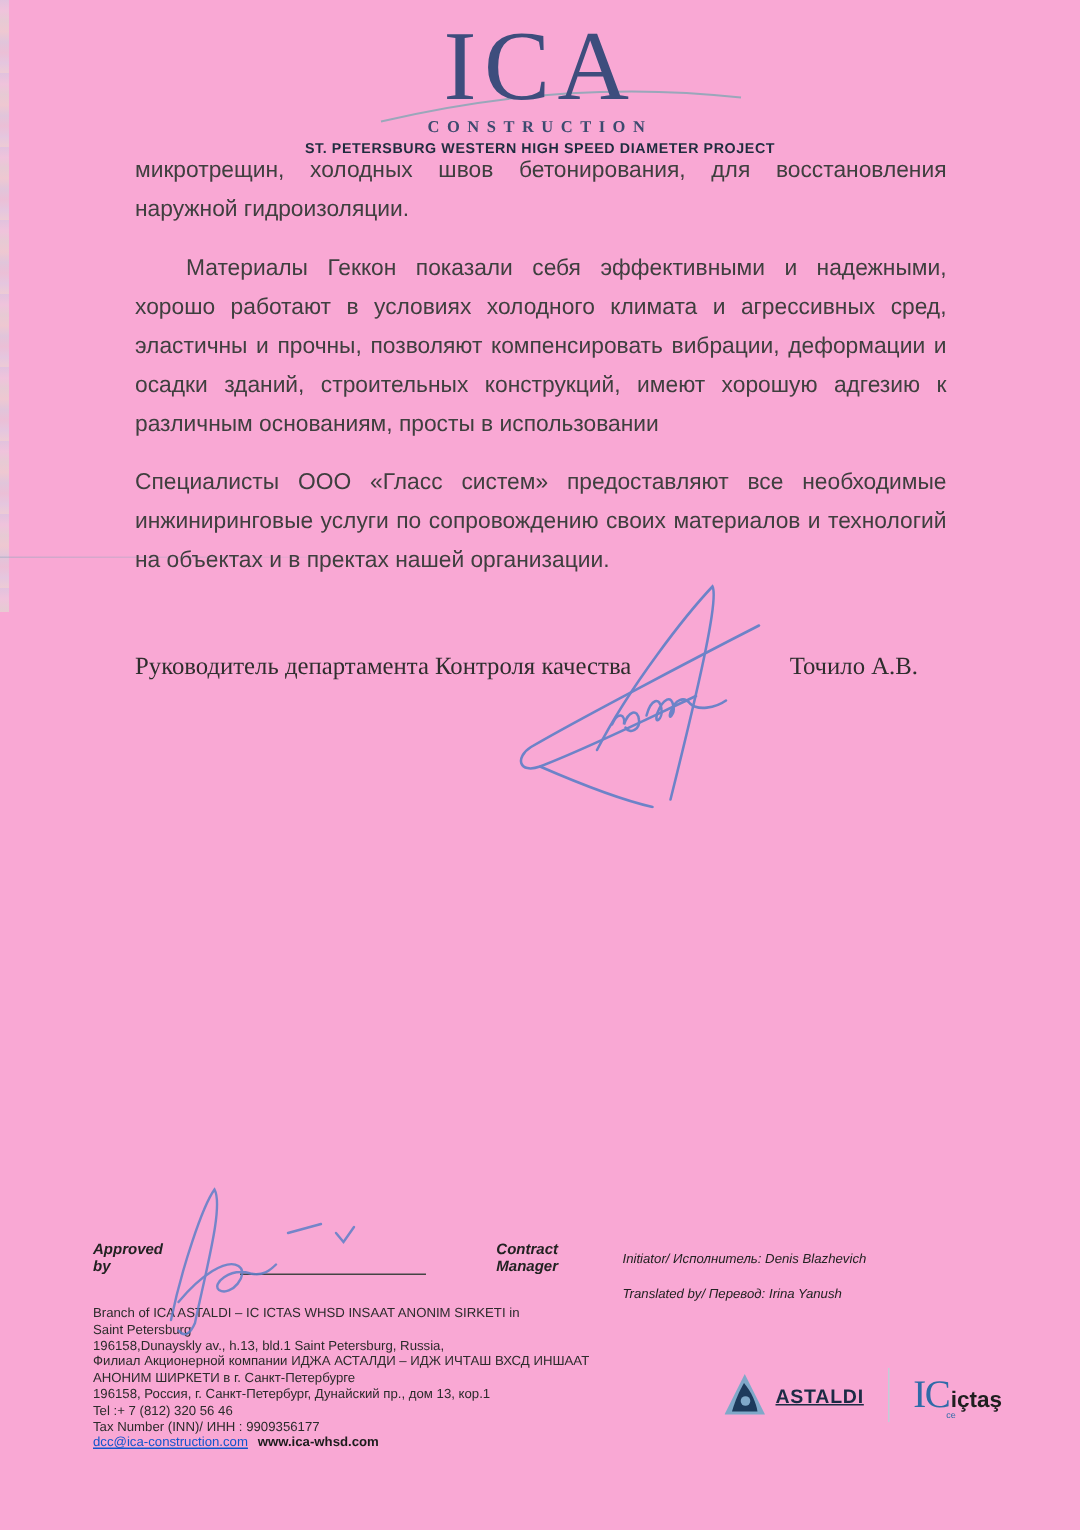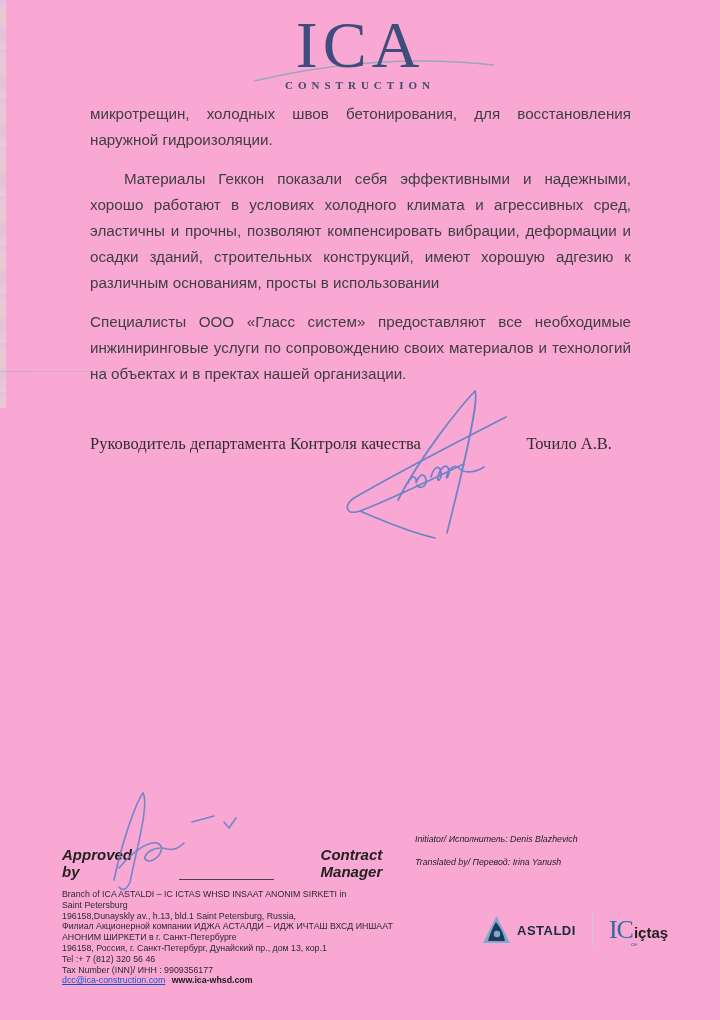--- a/index.html
+++ b/index.html
@@ -43,54 +43,55 @@
     justify-content:space-between;align-items:flex-end;
     font-family:"Liberation Serif",serif;font-size:16.5px;color:#2e2e2e;
   }
   .sign-name{margin-right:18px;}
   .sig-main{position:absolute;left:338px;top:387px;width:172px;height:152px;z-index:3;}
   .sig-footer{position:absolute;left:86px;top:788px;width:162px;height:105px;z-index:3;}
   
   .footer-left{position:absolute;left:62px;top:828px;width:340px;color:#2b2b2b;}
   .page-num{font-size:10px;font-style:italic;color:#222;}
   .page-num b{font-weight:700;}
-  .approved-row{margin-top:18px;font-size:15px;font-style:italic;font-weight:700;color:#222;
+  .approved-row{font-size:10px;font-style:italic;font-weight:700;color:#222;
     display:flex;align-items:flex-end;gap:41px;}
   .sig-underline{display:inline-block;width:148px;border-bottom:1px solid #444;margin:0 6px;height:10px;}
-  .company-block{margin-top:9px;font-size:8.8px;line-height:10.8px;color:#2b2b2b;}
+  .company-block{margin-top:20px;font-size:8.8px;line-height:10.8px;color:#2b2b2b;}
   .contact-line{font-size:8.8px;line-height:10.8px;}
   .email-link{color:#1155cc;}
   .website{font-weight:700;color:#1c1c1c;margin-left:4px;}
   .footer-right{position:absolute;left:415px;top:834px;width:250px;
     font-size:8.8px;font-style:italic;color:#222;}
   .footer-right .row{margin-bottom:13px;}
   
   .logos-row{position:absolute;left:483px;top:906px;display:flex;align-items:center;height:48px;}
   .astaldi{display:flex;align-items:center;}
-  .astaldi-text{margin-left:7px;font-size:13px;font-weight:800;color:#1c2b45;letter-spacing:.5px;}
+  .astaldi-text{margin-left:7px;font-size:13px;font-weight:800;color:#1c2b45;letter-spacing:.5px;text-decoration:underline;}
   .logo-divider{width:1px;height:36px;background:#c3ccd8;margin:0 16px;}
   .ictas{display:flex;align-items:baseline;position:relative;text-align:right;}
   .ictas-ic{font-family:"Liberation Serif",serif;font-size:26px;color:#2f6ba8;letter-spacing:-1px;line-height:26px;}
   .ictas-sub{position:absolute;left:22px;top:24px;font-size:6px;color:#2f6ba8;font-style:normal;}
   .ictas-text{font-size:15px;font-weight:700;color:#1f1f1f;margin-left:1px;}
 </style>
 </head>
 <body>
 
 <div class="page">
 
   <div class="scan-strip"></div>
   <div class="scan-line"></div>
 
   <header class="logo-block">
     <svg class="logo-arc" viewBox="0 0 244 34">
       <path d="M 2,29 Q 125,0 242,13" fill="none" stroke="#9aa7ba" stroke-width="1.3"></path>
     </svg>
     <div class="logo-ica">ICA</div>
     <div class="logo-construction">CONSTRUCTION</div>
+    <div class="logo-project">ST. PETERSBURG WESTERN HIGH SPEED DIAMETER PROJECT</div>
   </header>
 
   <main class="content">
     <p>микротрещин, холодных швов бетонирования, для восстановления наружной гидроизоляции.</p>
     <p class="indented">Материалы Геккон показали себя эффективными и надежными, хорошо работают в условиях холодного климата и агрессивных сред, эластичны и прочны, позволяют компенсировать вибрации, деформации и осадки зданий, строительных конструкций, имеют хорошую адгезию к различным основаниям, просты в использовании</p>
     <p>Специалисты ООО «Гласс систем» предоставляют все необходимые инжиниринговые услуги по сопровождению своих материалов и технологий на объектах и в пректах нашей организации.</p>
   </main>
 
   <div class="sign-row">
     <span>Руководитель департамента Контроля качества</span>

